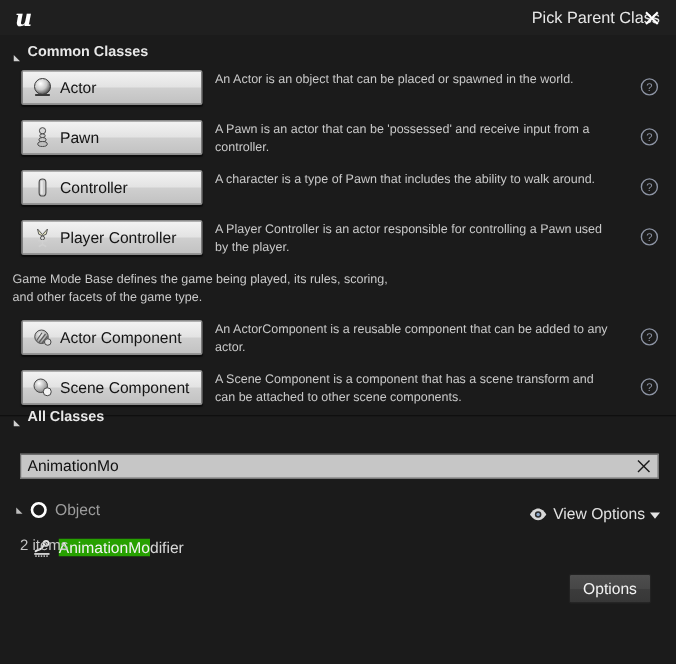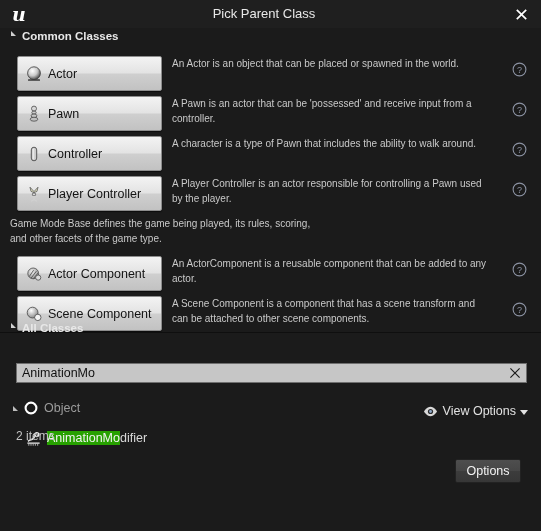--- a/index.html
+++ b/index.html
@@ -24,36 +24,36 @@
   .ue-logo {
     width: 30px; height: 28px;
     display: flex; align-items: center; justify-content: center;
     margin-left: 4px;
   }
   .ue-logo svg { display: block; }
   .title-text {
     position: absolute; left: 0; top: 0;
     width: 528px; height: 28px;
     line-height: 28px;
-    text-align: center;
+    text-align: right;
     font-size: 13px;
     color: #e8e8e8;
     pointer-events: none;
   }
   .close-btn {
     position: absolute; right: 8px; top: 3px;
     width: 24px; height: 22px;
     display: flex; align-items: center; justify-content: center;
     cursor: pointer;
   }
   .close-btn svg { display:block; }
 
   
   .section-header {
-    display: flex; align-items: flex-start;
+    display: flex; align-items: flex-end;
     height: 18px;
     padding-left: 11px;
     font-size: 11.5px;
     font-weight: bold;
     color: #e8e8e8;
     cursor: pointer;
   }
   .tri {
     width: 0; height: 0;
     border-left: 5px solid #cfcfcf;
@@ -80,21 +80,21 @@
   }
   .class-row {
     position: relative;
     height: 40px;
     display: flex;
     align-items: flex-start;
   }
   .class-btn {
     margin-left: 17px;
     margin-top: 4px;
-    width: 145px; height: 35px;
+    width: 145px; height: 28px;
     box-sizing: border-box;
     border: 1px solid #8d8d8d;
     border-radius: 2px;
     background: linear-gradient(to bottom, #f3f3f3 0%, #e3e3e3 48%, #cfcfcf 52%, #c2c2c2 100%);
     display: flex; align-items: center;
     cursor: pointer;
     box-shadow: 0 1px 1px rgba(0,0,0,0.55);
   }
   .class-icon {
     width: 20px; height: 20px;

